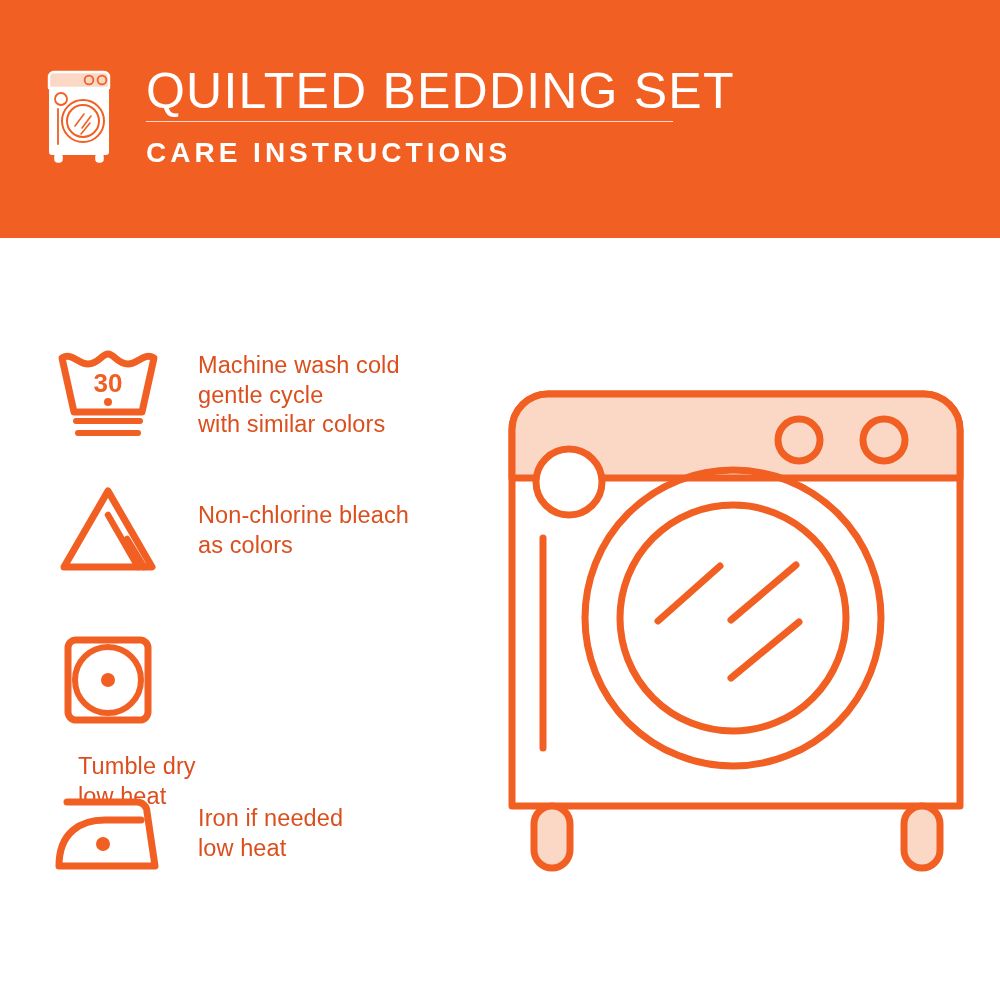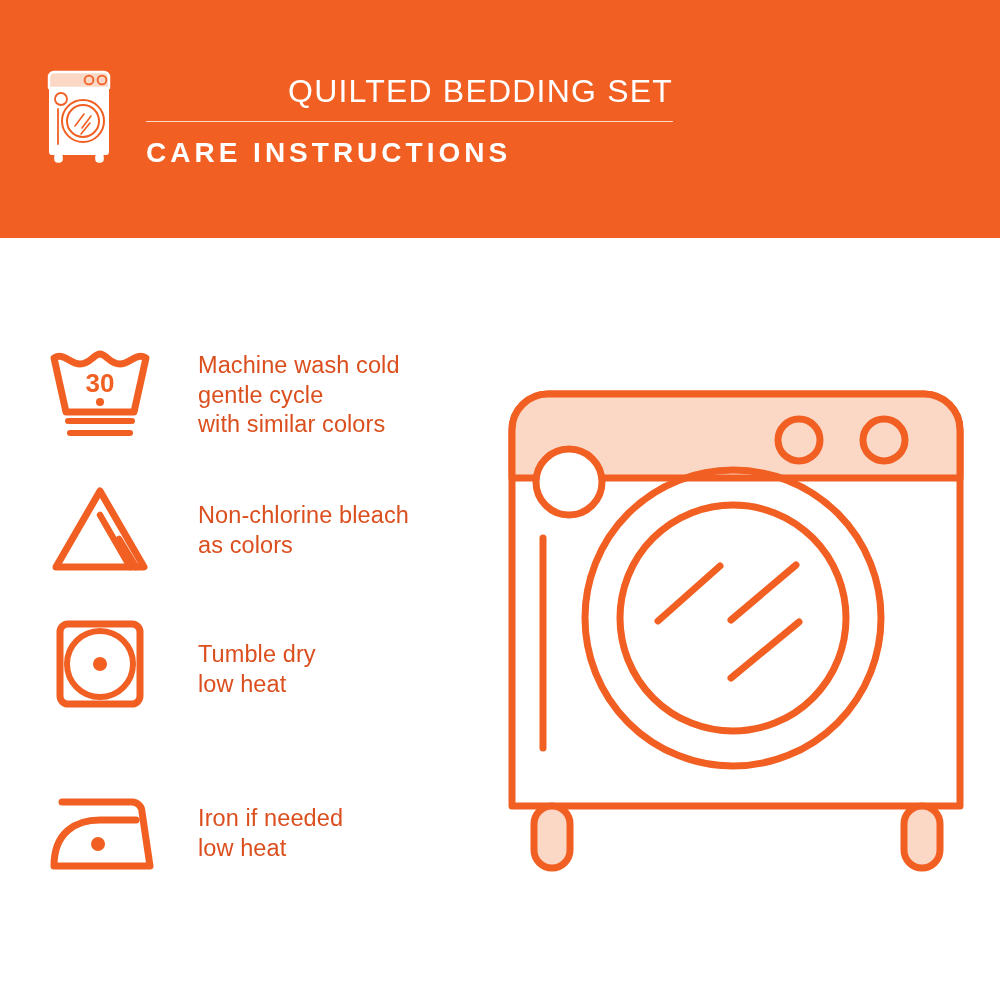--- a/index.html
+++ b/index.html
@@ -37,21 +37,21 @@
     height: 100px;
     margin-right: 28px;
     flex: none;
   }
   .header-titles {
     display: block;
     padding-top: 2px;
   }
   .title-main {
     color: #FFFFFF;
-    font-size: 32px;
+    font-size: 50px;
     line-height: 46px;
     font-weight: 400;
     letter-spacing: 1.2px;
     white-space: nowrap;
     font-family: "Liberation Sans", sans-serif;
     text-align: right;
   }
   .title-rule {
     height: 1px;
     background: rgba(255,255,255,0.75);
@@ -77,27 +77,28 @@
     height: 762px;
   }
   .care-item {
     position: absolute;
     left: 48px;
     display: flex;
     align-items: flex-start;
   }
   .care-item-0 { top: 106px; }
   .care-item-1 { top: 243px; }
-  .care-item-2 { top: 380px; }
+  .care-item-2 { top: 396px; flex-direction: column; }
   .care-item-3 { top: 548px; }
 
   .care-symbol {
     width: 120px;
     flex: none;
     display: flex;
+    justify-content: center;
     align-items: center;
   }
   .care-text {
     color: #DB4F1E;
     font-size: 23.5px;
     line-height: 29.5px;
     font-weight: 500;
     letter-spacing: 0.1px;
     padding-left: 30px;
     font-family: Liberation Sans, sans-serif;

